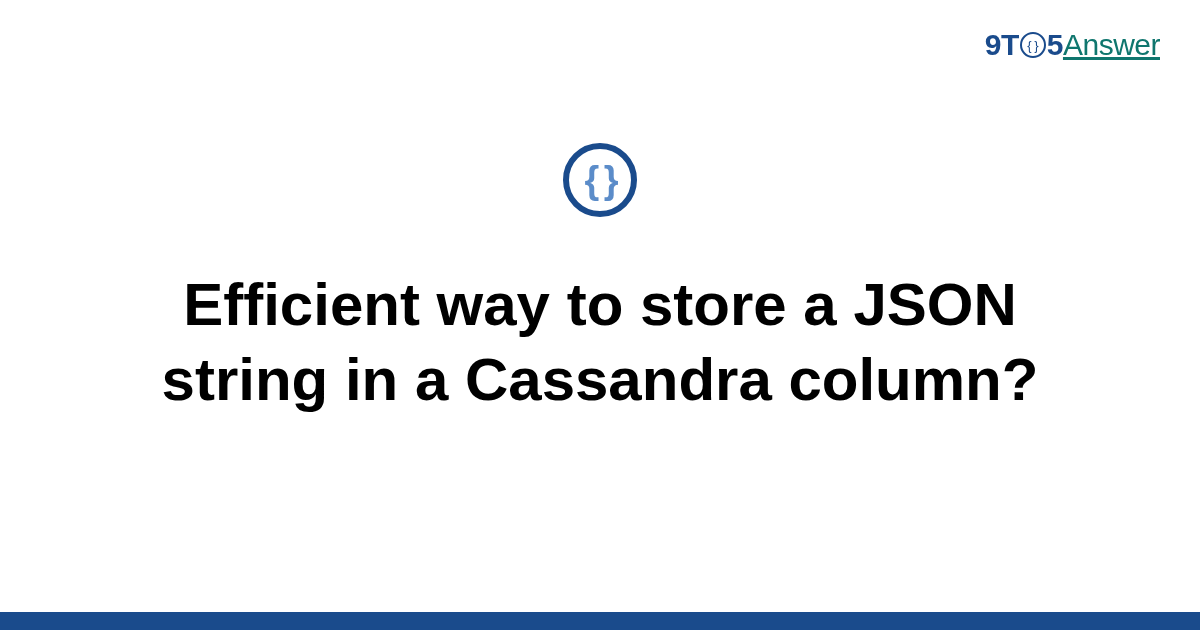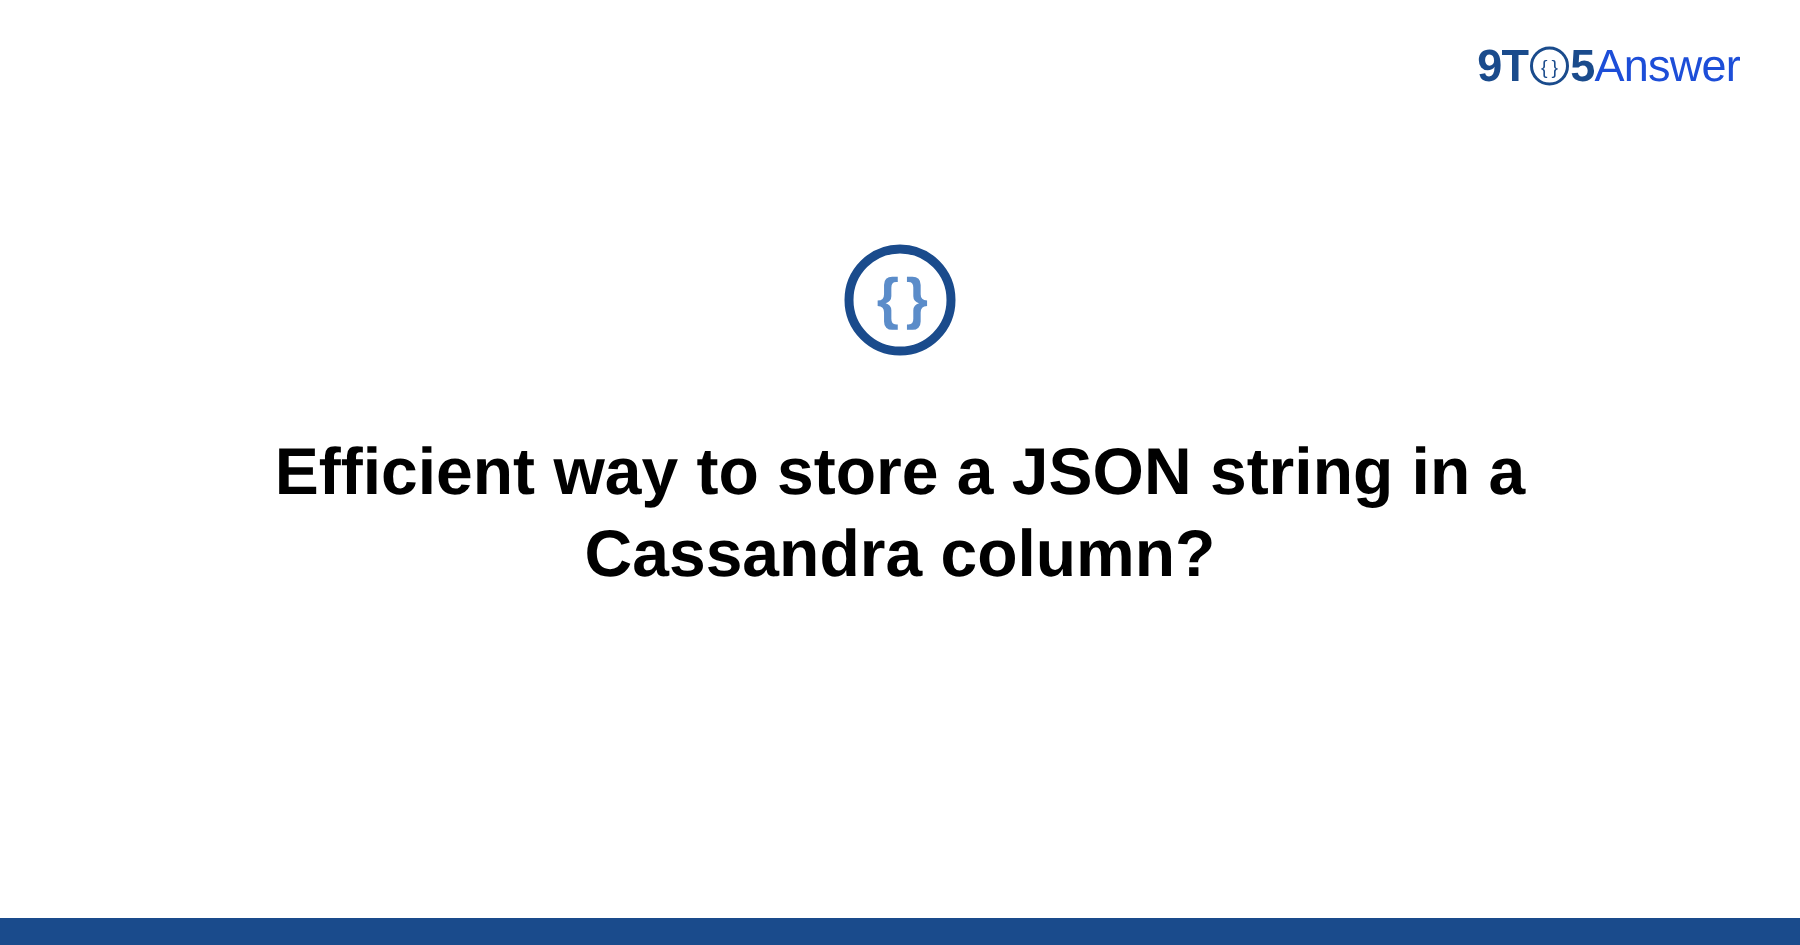--- a/index.html
+++ b/index.html
@@ -41,22 +41,23 @@
       position: relative;
       top: -2px;
       margin: 0 1px;
       font-weight: 400;
     }
     .logo-5 {
       color: #1a4b8c;
       font-weight: 600;
     }
     .logo-answer {
-      color: #1d4ed8;
+      color: #0f766e;
       font-weight: 500;
+      text-decoration: underline;
     }
     .content {
       position: absolute;
       top: 0;
       left: 0;
       width: 100%;
       height: 100%;
       display: flex;
       flex-direction: column;
       align-items: center;
@@ -76,21 +77,21 @@
     }
     .category-icon-inner {
       font-size: 38px;
       font-weight: 700;
       color: #5b8cc9;
       letter-spacing: -3px;
       line-height: 1;
       font-family: Arial, sans-serif;
     }
     .title {
-      font-size: 44px;
+      font-size: 60px;
       font-weight: 700;
       color: #000000;
       text-align: center;
       line-height: 1.25;
       max-width: 980px;
       padding: 0 40px;
     }
     .footer-bar {
       position: absolute;
       bottom: 0;

